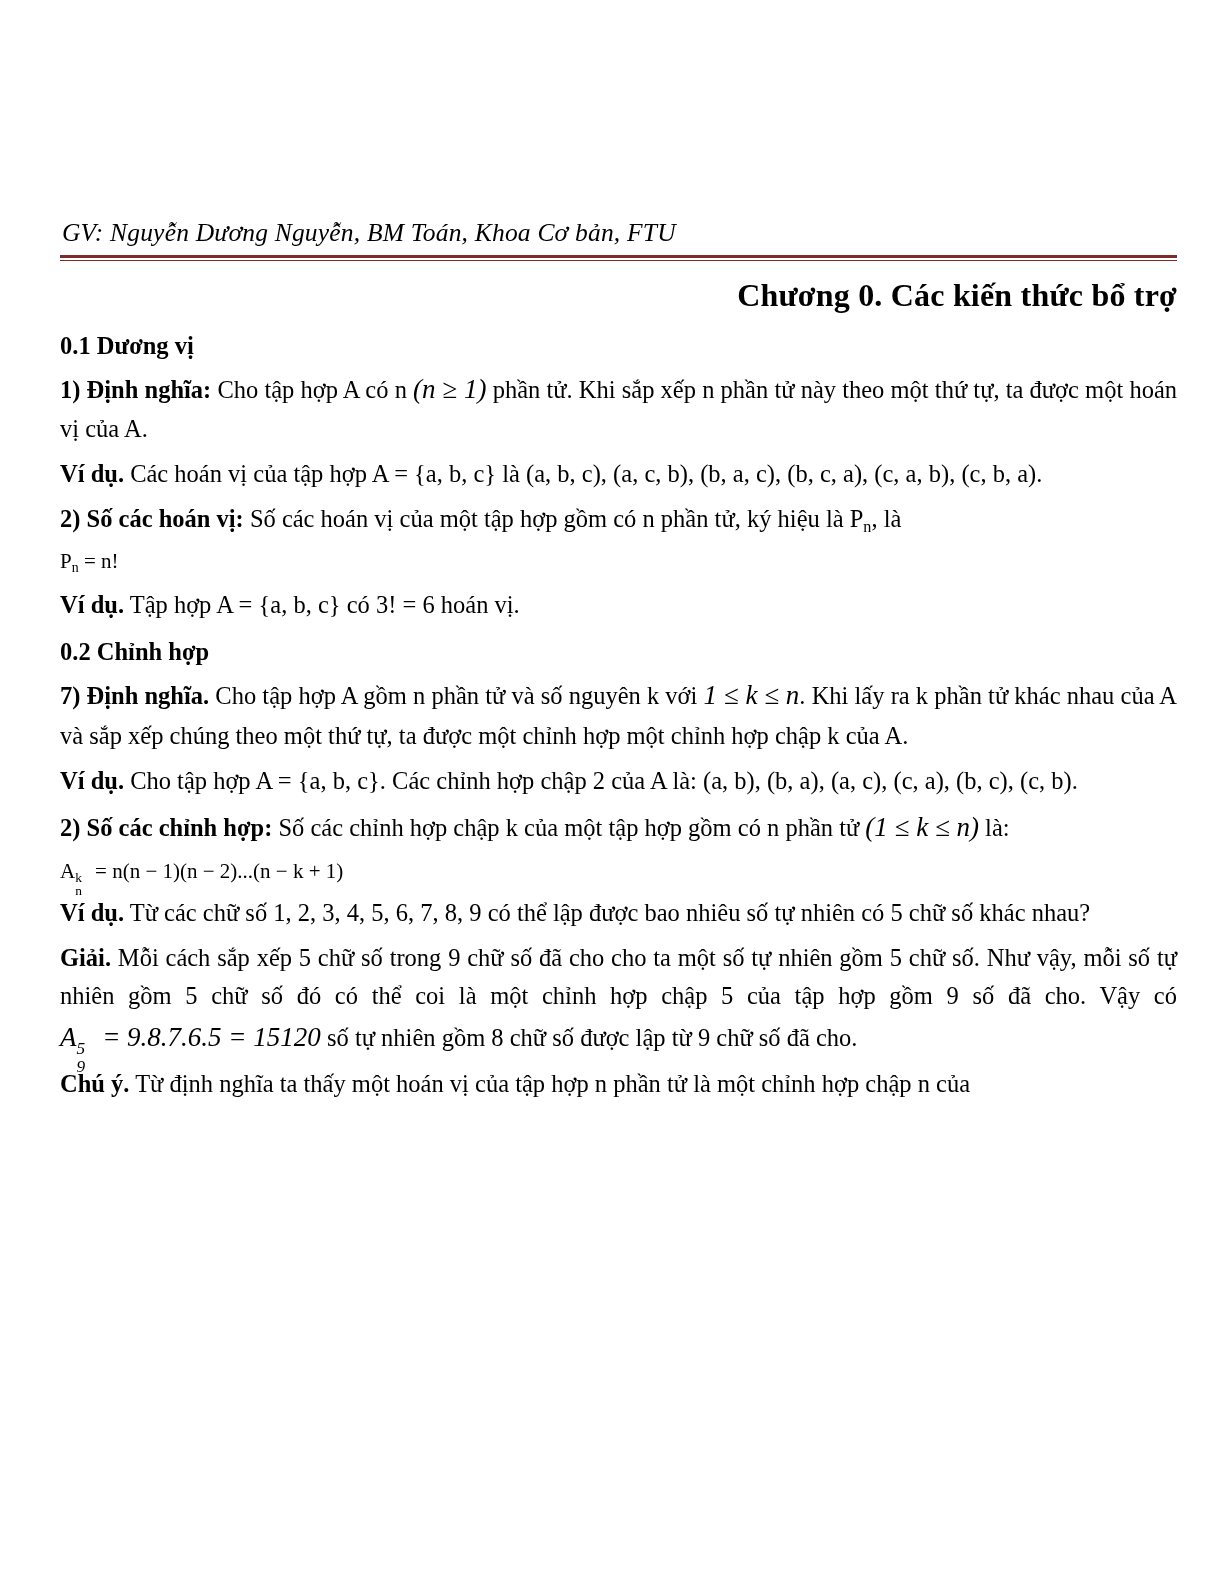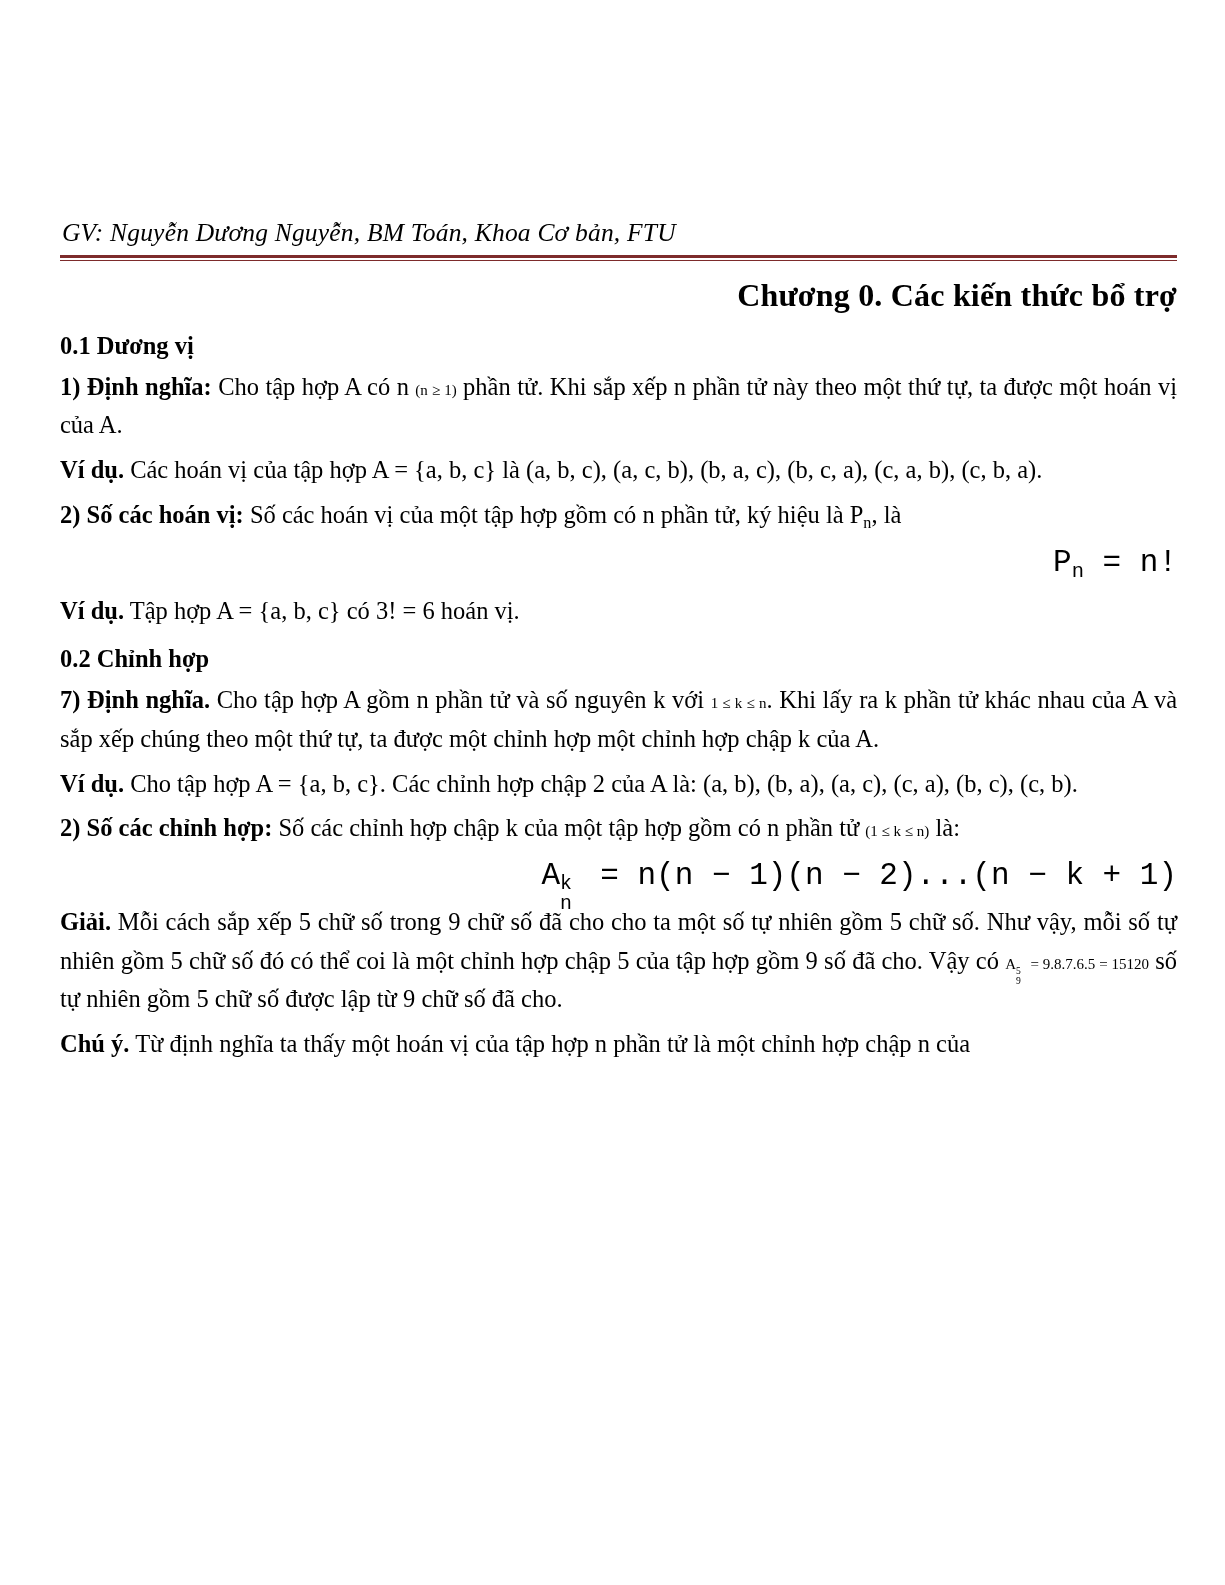--- a/index.html
+++ b/index.html
@@ -51,32 +51,32 @@
   }
   p {
     font-size: 24.5px;
     line-height: 1.58;
     margin: 0 0 6px 0;
     text-align: justify;
     text-justify: inter-word;
   }
   .b { font-weight: bold; }
   .formula {
-    text-align: right;
-    font-size: 31px;
+    text-align: left;
+    font-size: 21px;
     margin: 10px 0 10px 0;
-    font-family: Liberation Mono, monospace;
   }
   sub {
     font-size: 0.66em;
     vertical-align: -0.28em;
   }
   .inline-math {
-    font-size: 15px;
+    font-size: 27px;
     white-space: nowrap;
+    font-style: italic;
   }
   .frac-sup-sub {
     display: inline-block;
     position: relative;
     width: 0.70em;
     vertical-align: baseline;
   }
   .frac-sup-sub .s-up {
     position: absolute;
     left: 0; top: -0.62em;
@@ -143,26 +143,30 @@
     <span class="b">2) Số các chỉnh hợp:</span>
     <span>Số các chỉnh hợp chập k của một tập hợp gồm có n phần tử</span>
     <span class="inline-math">(1 ≤ k ≤ n)</span>
     <span>là:</span>
   </p>
 
   <div class="formula">
     <span>A</span><span class="frac-sup-sub"><span class="s-up">k</span><span class="s-dn">n</span></span><span> = n(n − 1)(n − 2)...(n − k + 1)</span>
   </div>
 
+  <p>
+    <span class="b">Ví dụ.</span>
+    <span>Từ các chữ số 1, 2, 3, 4, 5, 6, 7, 8, 9 có thể lập được bao nhiêu số tự nhiên có 5 chữ số khác nhau?</span>
+  </p>
 
   <p>
     <span class="b">Giải.</span>
     <span>Mỗi cách sắp xếp 5 chữ số trong 9 chữ số đã cho cho ta một số tự nhiên gồm 5 chữ số. Như vậy, mỗi số tự nhiên gồm 5 chữ số đó có thể coi là một chỉnh hợp chập 5 của tập hợp gồm 9 số đã cho. Vậy có</span>
     <span class="inline-math"><span>A</span><span class="frac-sup-sub"><span class="s-up">5</span><span class="s-dn">9</span></span><span> = 9.8.7.6.5 = 15120</span></span>
-    <span>số tự nhiên gồm 5 chữ số được lập từ 9 chữ số đã cho.</span>
+    <span>số tự nhiên gồm 8 chữ số được lập từ 9 chữ số đã cho.</span>
   </p>
 
   <p>
     <span class="b">Chú ý.</span>
     <span>Từ định nghĩa ta thấy một hoán vị của tập hợp n phần tử là một chỉnh hợp chập n của</span>
   </p>
 
 </div>
 
 </body></html>

